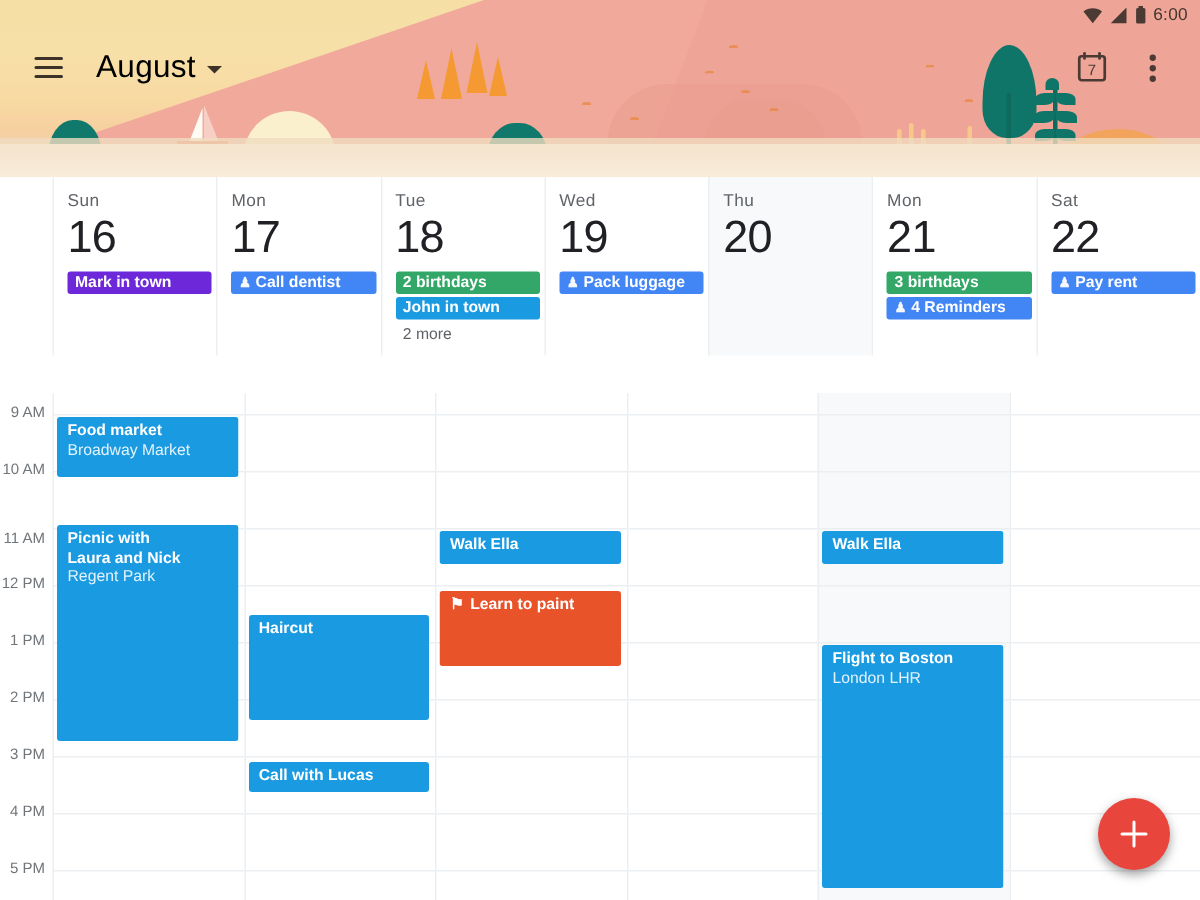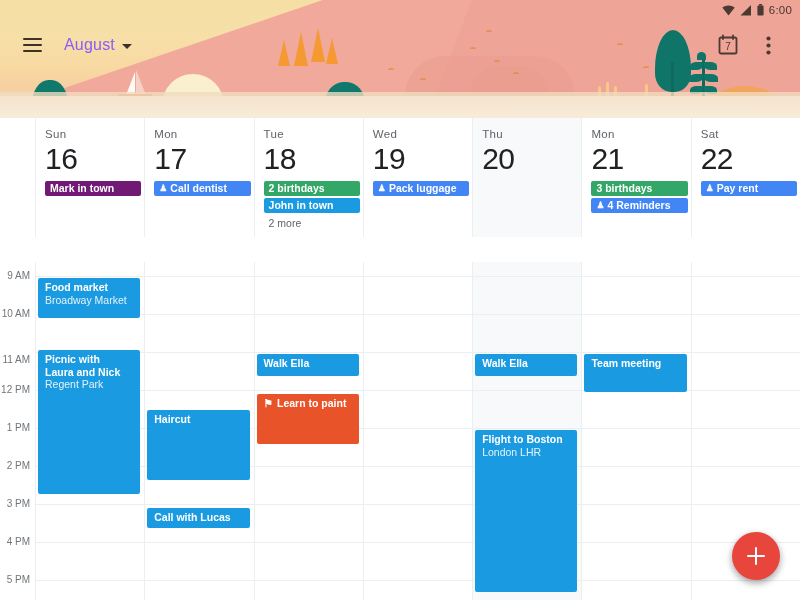--- a/index.html
+++ b/index.html
@@ -110,21 +110,21 @@
     position: absolute; left: 0; top: 20px; width: 800px; height: 50px;
     display: flex; align-items: center; padding: 0 12px; gap: 0;
   }
   .iconbtn {
     width: 40px; height: 40px; display: flex; align-items: center; justify-content: center;
     cursor: pointer; border-radius: 50%;
   }
   .hamburger { width: 19px; height: 14px; display: flex; flex-direction: column; justify-content: space-between; }
   .hamburger i { display: block; height: 2px; background: #3c3228; border-radius: 1px; }
   .title-wrap { display: flex; align-items: center; gap: 7px; margin-left: 12px; cursor: pointer; }
-  .title { font-size: 16px; color: #8b5cf6; letter-spacing: .2px; }
+  .title { font-size: 21px; color: #000000; letter-spacing: .2px; }
   .caret {
     width: 0; height: 0; border-left: 5px solid transparent; border-right: 5px solid transparent;
     border-top: 5px solid #3c3228; margin-top: 3px;
   }
   .spacer { flex: 1; }
 
   
   .grid-head {
     position: absolute; left: 0; top: 118px; width: 800px;
     display: flex; background: #fff;
@@ -298,21 +298,21 @@
       </svg>
     </div>
   </div>
 
   <div class="grid-head" id="gridHead">
     <div class="gutter"></div>
   <div class="dayhead">
         <div class="dow">Sun</div>
         <div class="dnum">16</div>
         <div class="allday">
-          <div class="chip" style="background: #701a75;">
+          <div class="chip" style="background: #6d28d9;">
             <span>Mark in town</span>
           </div>
         </div>
       </div>
       <div class="dayhead">
         <div class="dow">Mon</div>
         <div class="dnum">17</div>
         <div class="allday">
           <div class="chip" style="background: rgb(66, 133, 244);">
             <span class="gly">♟</span>
@@ -474,33 +474,19 @@
       <div class="daycol">
         <div class="hline" style="top: 14px;"></div>
         <div class="hline" style="top: 52px;"></div>
         <div class="hline" style="top: 90px;"></div>
         <div class="hline" style="top: 128px;"></div>
         <div class="hline" style="top: 166px;"></div>
         <div class="hline" style="top: 204px;"></div>
         <div class="hline" style="top: 242px;"></div>
         <div class="hline" style="top: 280px;"></div>
         <div class="hline" style="top: 318px;"></div>
-        <div class="ev" style="top: 92px; height: 38px;">
-          <div class="t">Team meeting</div>
-        </div>
-      </div>
-      <div class="daycol">
-        <div class="hline" style="top: 14px;"></div>
-        <div class="hline" style="top: 52px;"></div>
-        <div class="hline" style="top: 90px;"></div>
-        <div class="hline" style="top: 128px;"></div>
-        <div class="hline" style="top: 166px;"></div>
-        <div class="hline" style="top: 204px;"></div>
-        <div class="hline" style="top: 242px;"></div>
-        <div class="hline" style="top: 280px;"></div>
-        <div class="hline" style="top: 318px;"></div>
       </div>
     </div>
 
   <div class="fab">
     <span class="plus"></span>
   </div>
 </div>
 
 </body></html>

